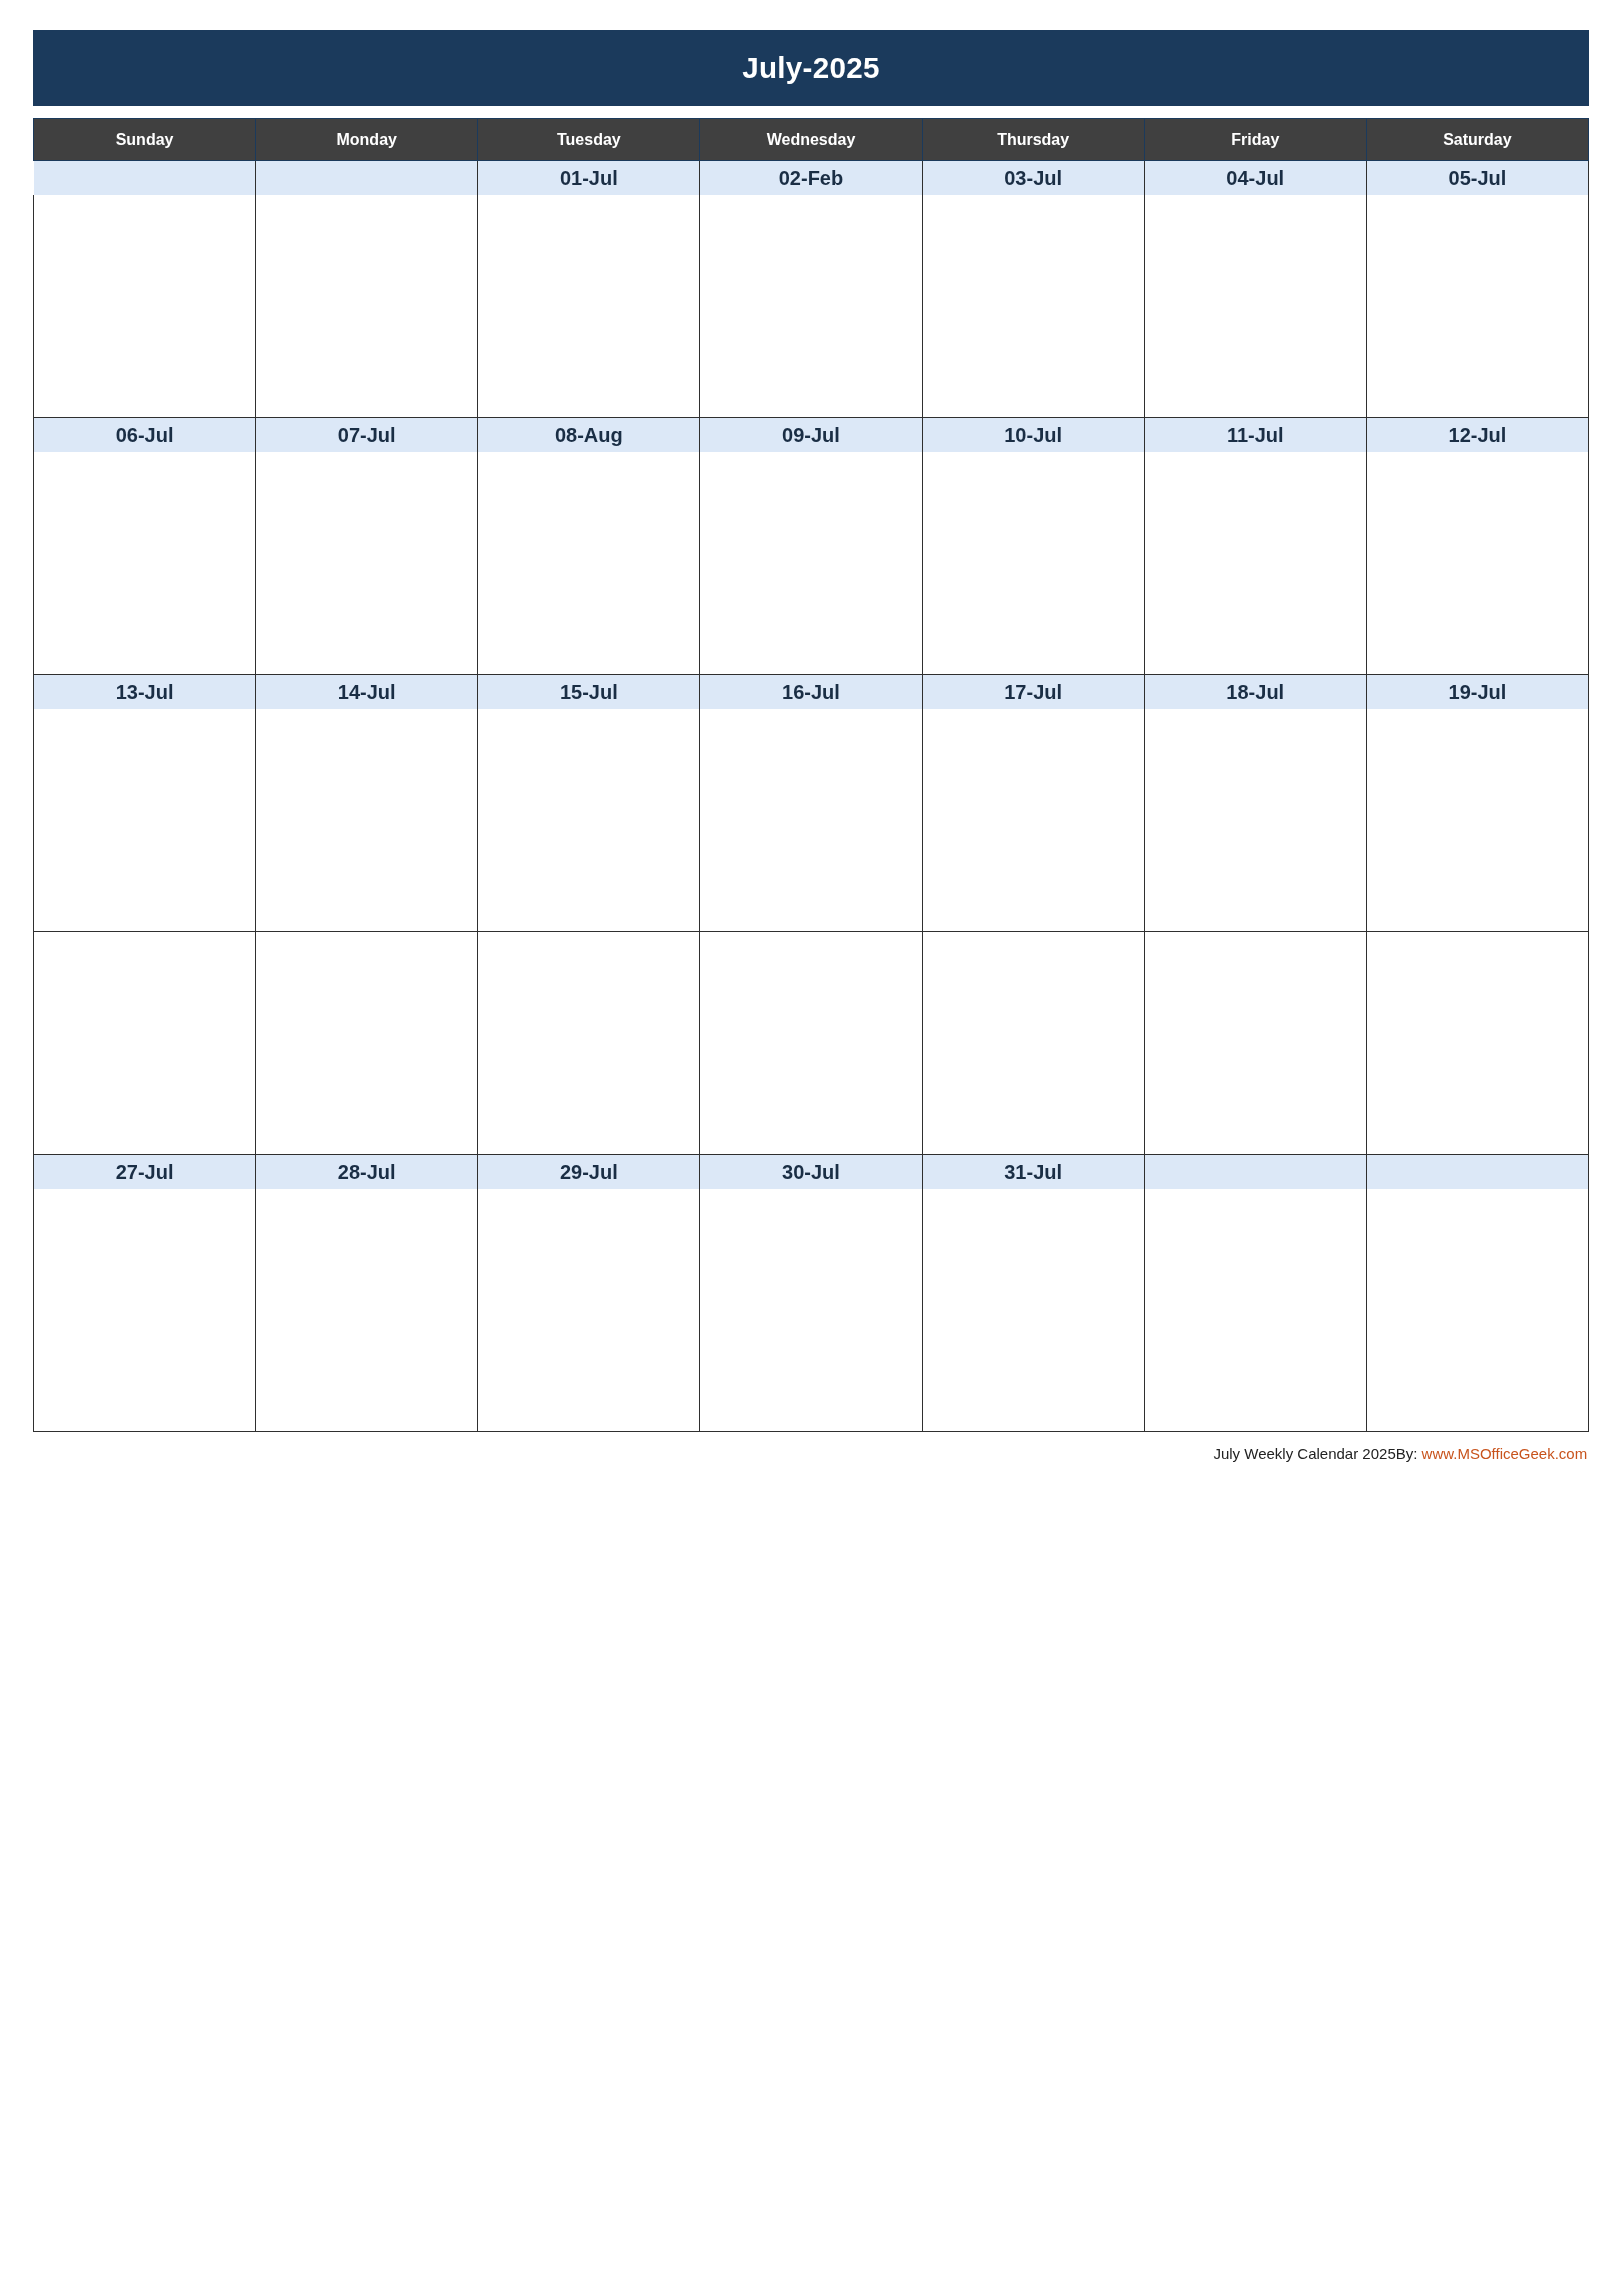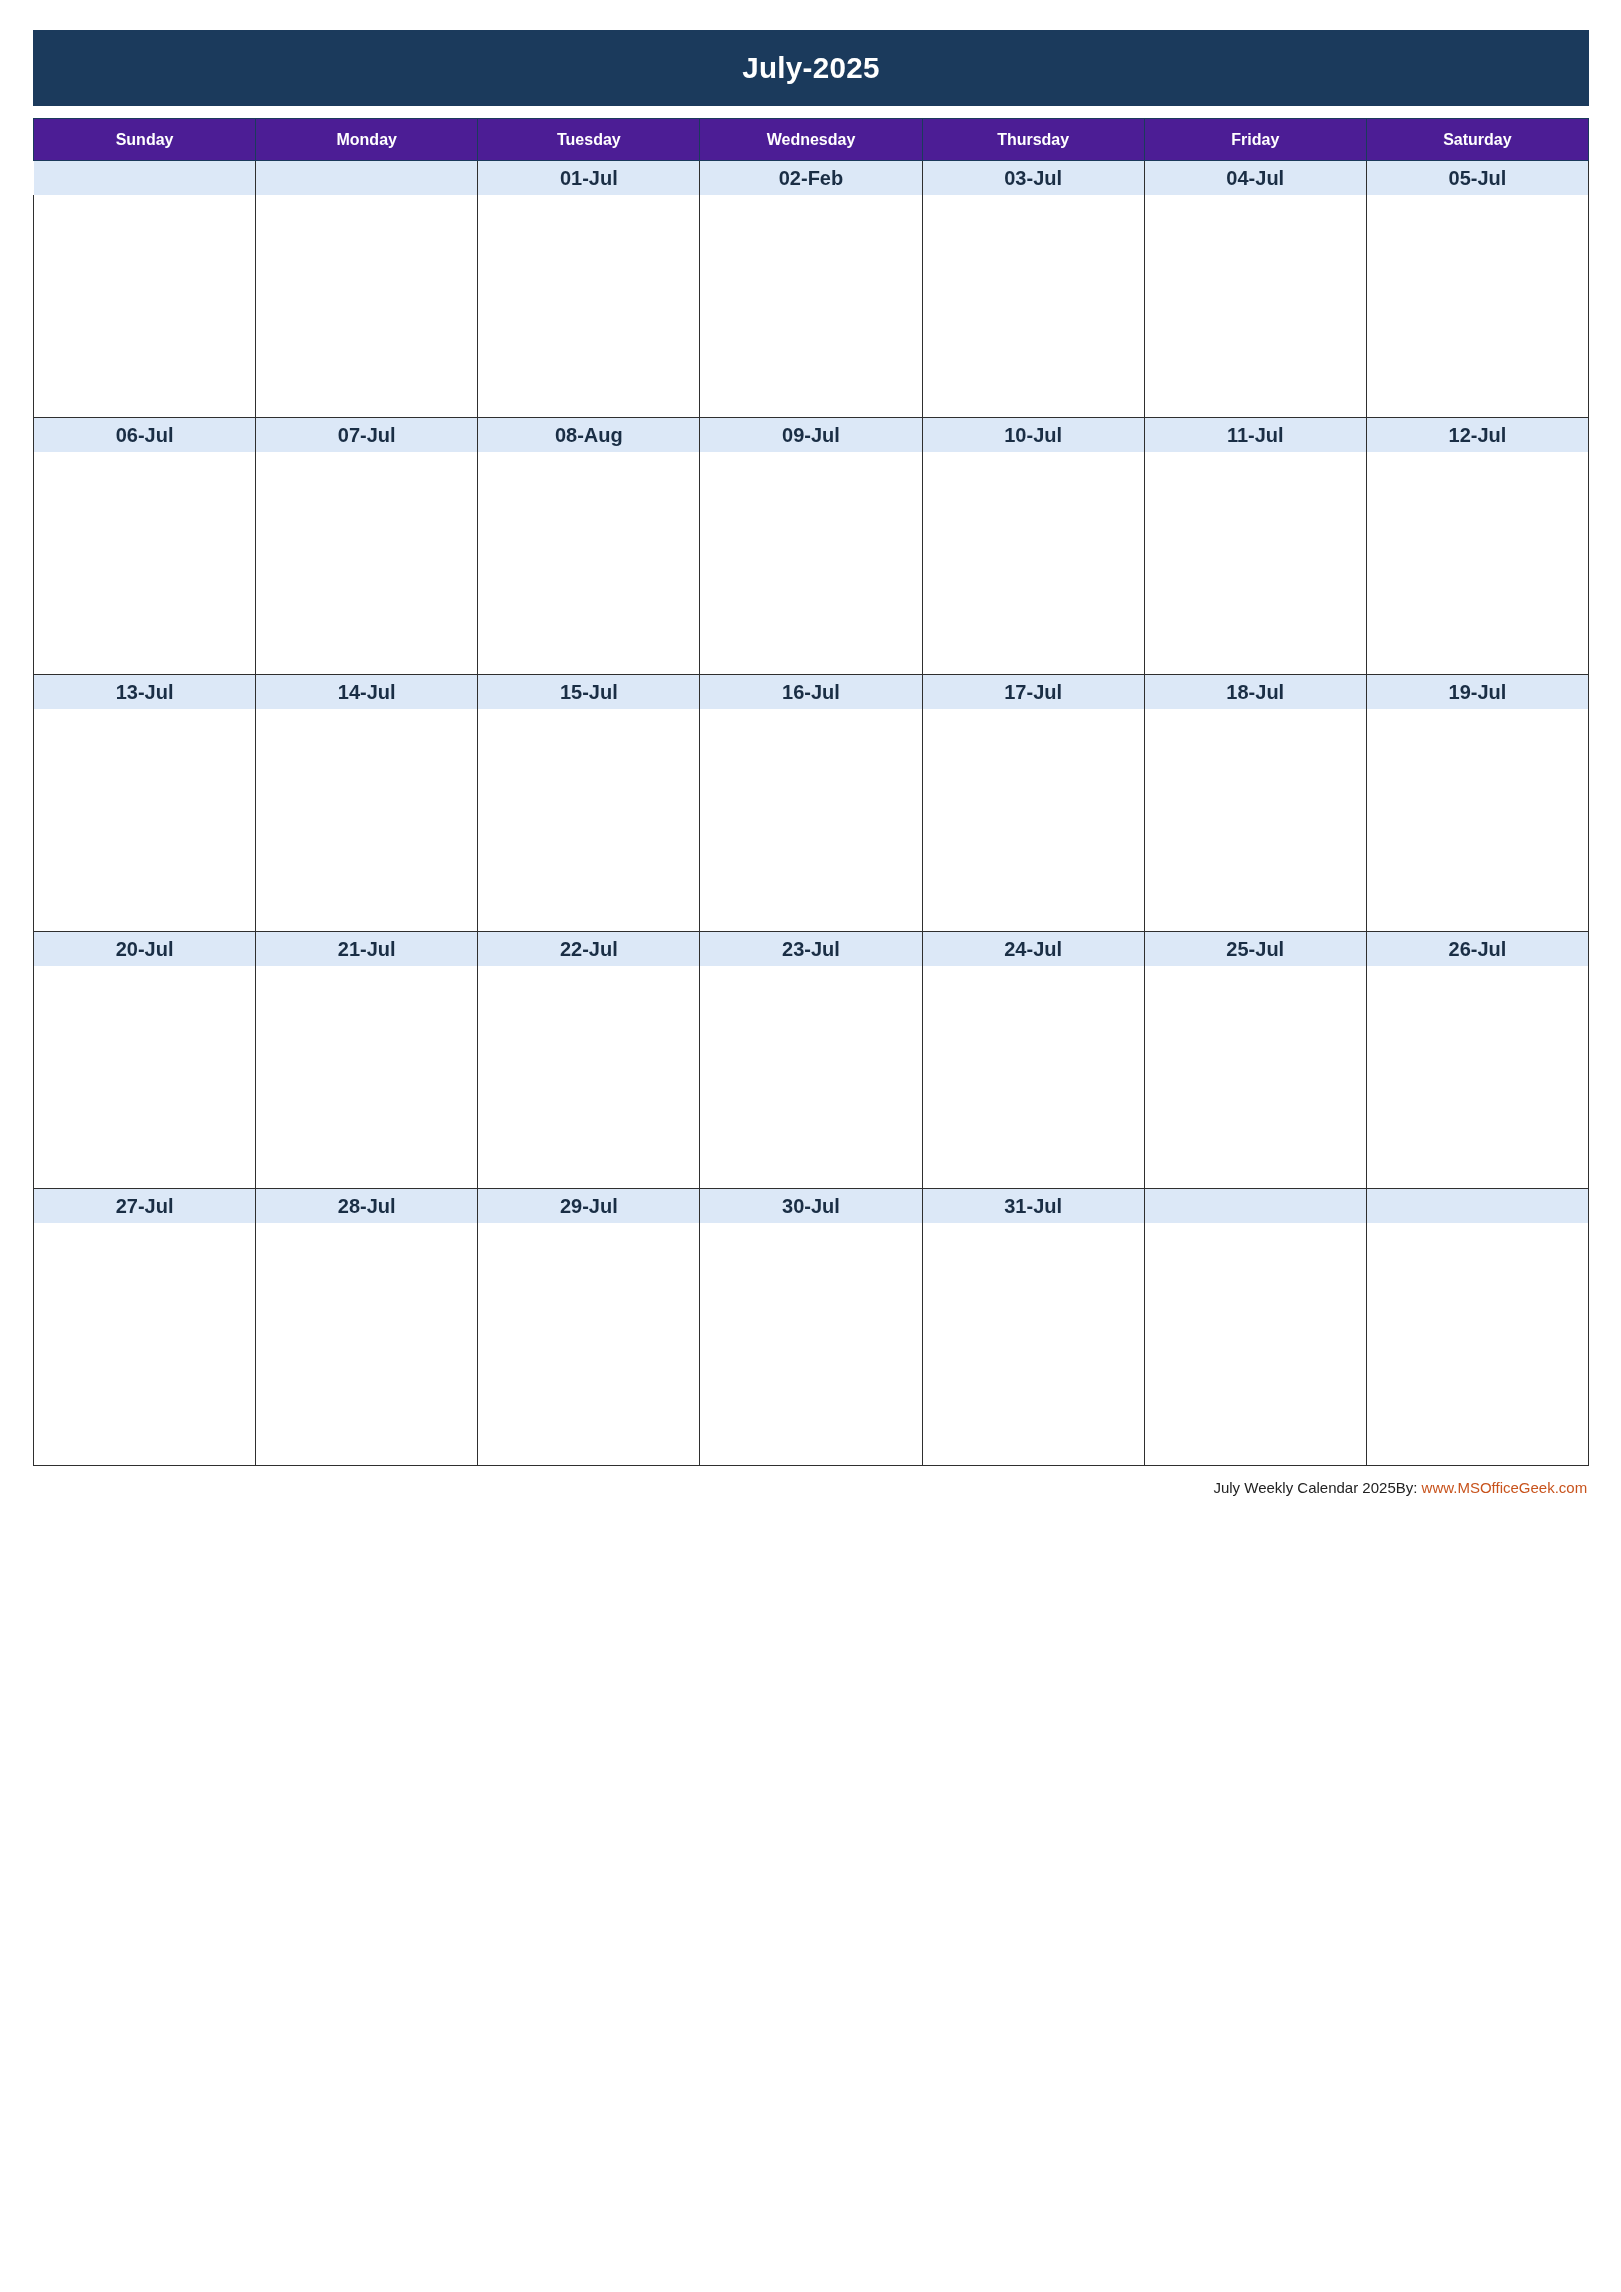--- a/index.html
+++ b/index.html
@@ -36,21 +36,21 @@
     letter-spacing: 0.3px;
     margin-bottom: 12.5px;
   }
   
   .calendar {
     border-collapse: collapse;
     table-layout: fixed;
     width: 100%;
   }
   .calendar th.dow {
-    background: #4c1d95;
+    background: #404040;
     color: #ffffff;
     font-size: 16px;
     font-weight: bold;
     height: 39px;
     border: 0.9px solid #1b3a5c;
     text-align: center;
     vertical-align: middle;
   }
   .calendar td.date-cell {
     background: #dce8f7;
@@ -178,29 +178,20 @@
       <tr class="week-row">
         <td class="note-cell"></td>
         <td class="note-cell"></td>
         <td class="note-cell"></td>
         <td class="note-cell"></td>
         <td class="note-cell"></td>
         <td class="note-cell"></td>
         <td class="note-cell"></td>
       </tr>
 
-      <tr>
-        <td class="date-cell">20-Jul</td>
-        <td class="date-cell">21-Jul</td>
-        <td class="date-cell">22-Jul</td>
-        <td class="date-cell">23-Jul</td>
-        <td class="date-cell">24-Jul</td>
-        <td class="date-cell">25-Jul</td>
-        <td class="date-cell">26-Jul</td>
-      </tr>
       <tr class="week-row">
         <td class="note-cell"></td>
         <td class="note-cell"></td>
         <td class="note-cell"></td>
         <td class="note-cell"></td>
         <td class="note-cell"></td>
         <td class="note-cell"></td>
         <td class="note-cell"></td>
       </tr>
 

